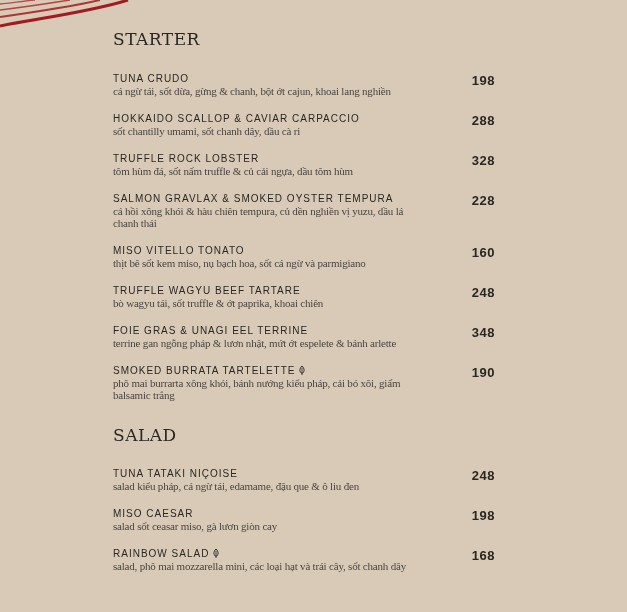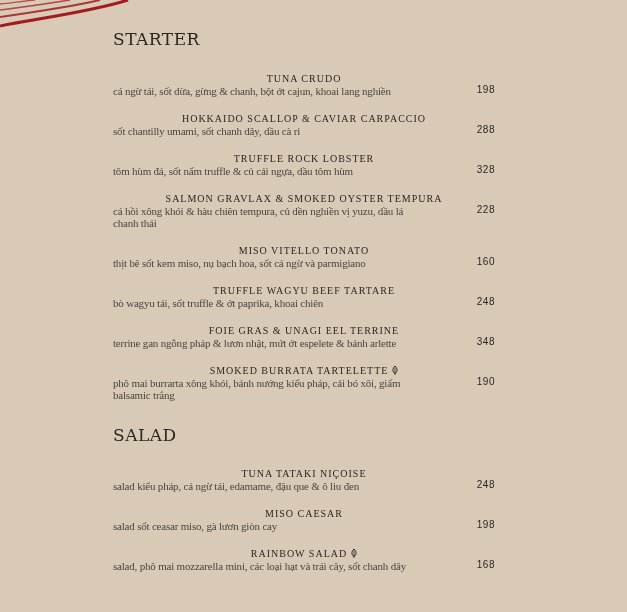--- a/index.html
+++ b/index.html
@@ -10,33 +10,33 @@
     }
     .brush { position: absolute; left: 0; top: 0; width: 140px; height: 32px; }
     .menu { position: absolute; left: 113px; top: 0; width: 384px; }
     .section-title {
       font-family: "DejaVu Serif", serif;
       font-size: 17px; letter-spacing: 0.5px; font-weight: normal;
       color: #2a2622; margin: 0; position: absolute; left: 0; text-align: center;
     }
     .item { position: absolute; left: 0; width: 382px; }
     .item-name {
-      font-family: Liberation Serif, serif;
+      font-family: Liberation Sans, sans-serif;
       font-size: 10px; letter-spacing: 1px; color: #2a2622;
-      line-height: 12px; display: block; text-align: center;
+      line-height: 12px; display: block;
     }
     .item-desc {
       font-family: "Liberation Serif", serif;
       font-size: 11px; color: #4a4540; line-height: 12px;
       display: block; width: 320px; letter-spacing: -0.2px;
     }
     .item-price {
-      position: absolute; right: 0; top: 11px;
+      position: absolute; right: 0; top: 0;
       font-family: "Liberation Sans", sans-serif;
-      font-size: 10px; letter-spacing: 0.5px; color: #2a2622;
+      font-size: 13px; letter-spacing: 0.5px; color: #2a2622; font-weight: bold;
     }
     .veg-icon { display: inline-block; margin-left: 4px; vertical-align: -1px; }
   </style>
 </head>
 <body>
 
 <svg class="brush" viewBox="0 0 140 32">
   <path d="M0 26 C40 18, 90 12, 128 0" stroke="#a31b1f" stroke-width="3" fill="none"></path>
   <path d="M0 17 C35 12, 70 7, 100 0" stroke="#a31b1f" stroke-width="2" fill="none" opacity="0.85"></path>
   <path d="M0 10 C25 7, 45 4, 70 0" stroke="#a31b1f" stroke-width="1.6" fill="none" opacity="0.75"></path>

